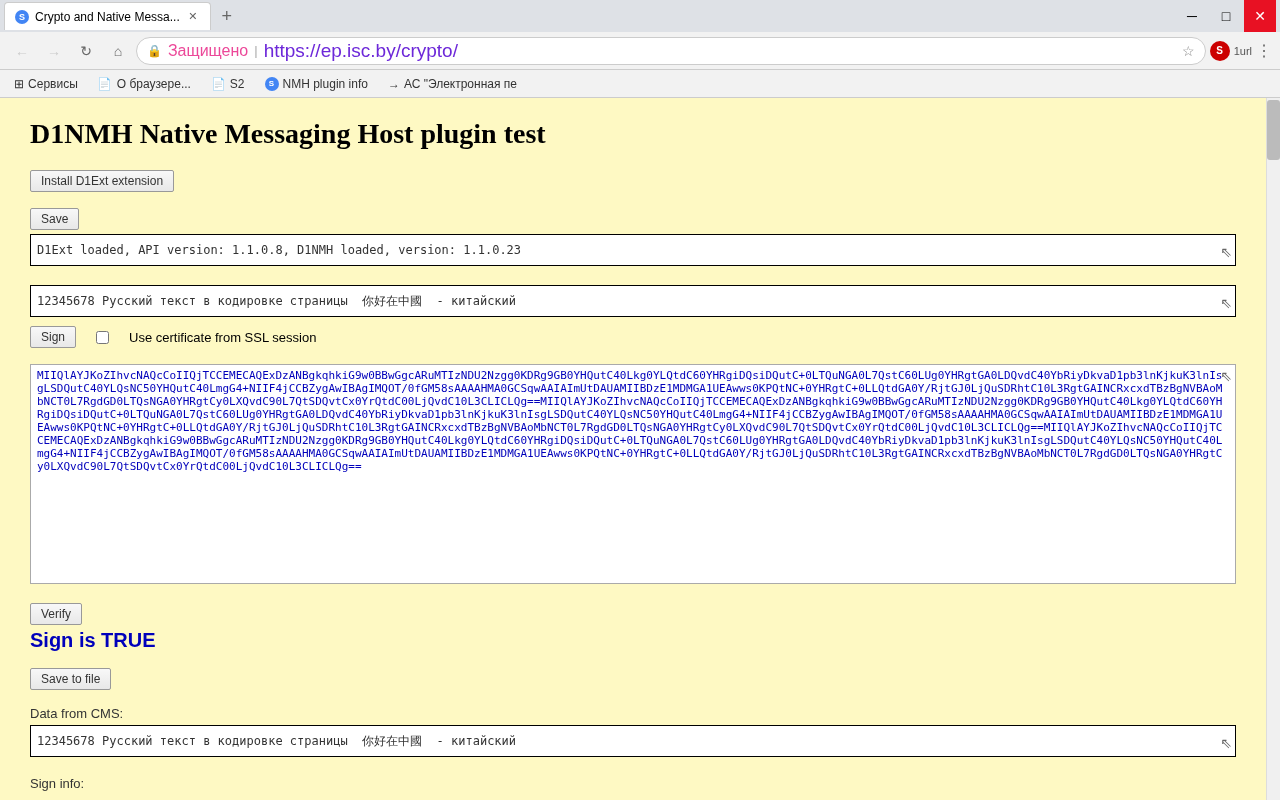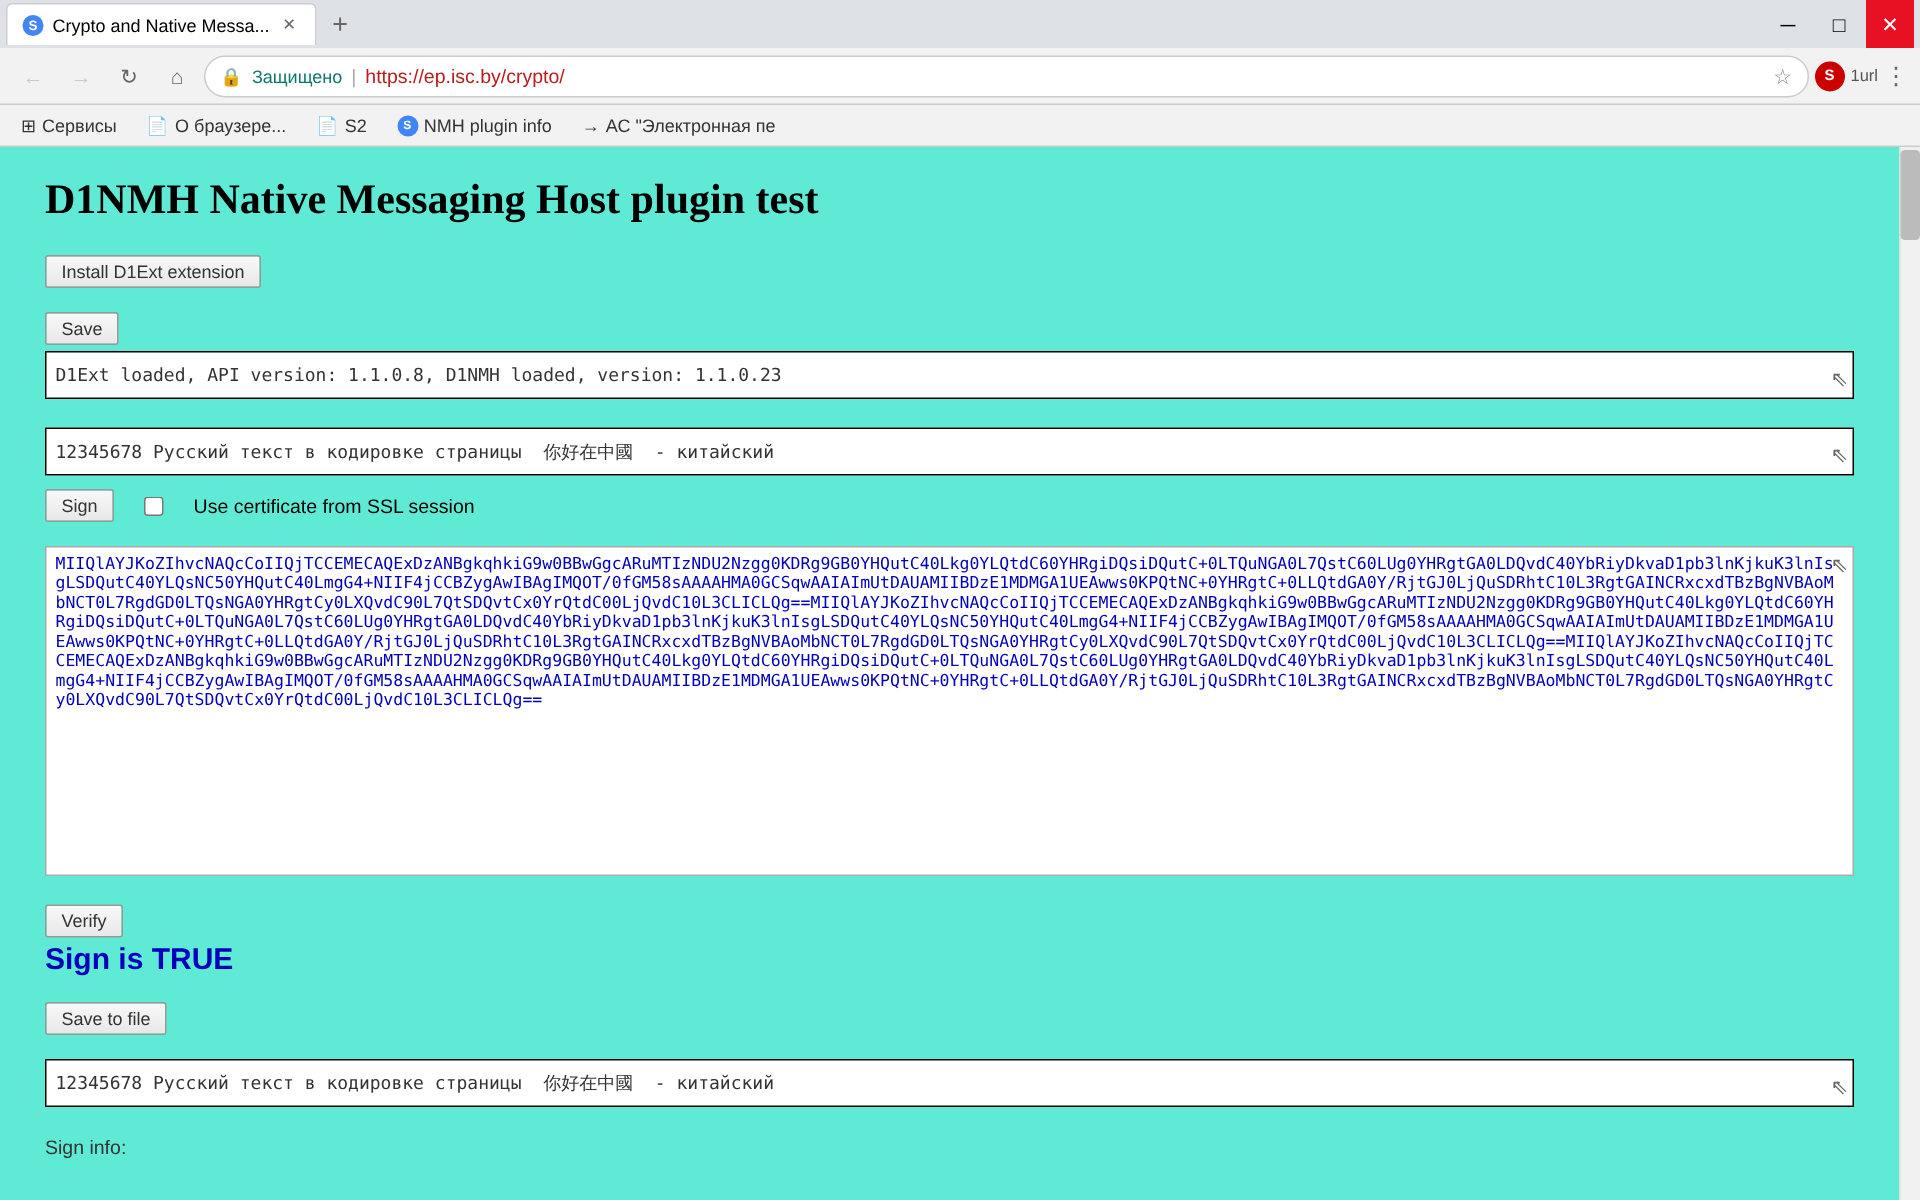--- a/index.html
+++ b/index.html
@@ -117,22 +117,22 @@
       height: 28px;
       border: 1px solid #ccc;
       border-radius: 14px;
       background: white;
       display: flex;
       align-items: center;
       padding: 0 10px;
       gap: 6px;
     }
     .lock-icon { color: #2a7d4e; font-size: 12px; }
-    .security-text { color: #0f766e; font-size: 12px; }
-    .url-text { color: #b91c1c; font-size: 13px; flex: 1; }
+    .security-text { color: #ec4899; font-size: 16px; }
+    .url-text { color: #6d28d9; font-size: 19px; flex: 1; }
     .star-icon { color: #888; font-size: 14px; cursor: pointer; }
     .s-icon { 
       width: 20px; height: 20px; 
       background: #c00; border-radius: 50%; 
       color: white; font-size: 10px; font-weight: bold;
       display: flex; align-items: center; justify-content: center;
     }
     .more-icon { color: #666; font-size: 16px; cursor: pointer; }
 
     
@@ -153,21 +153,21 @@
       border-radius: 3px;
       cursor: pointer;
       font-size: 12px;
       color: #333;
     }
     .bm-icon { font-size: 12px; }
 
     
     .page-content {
       flex: 1;
-      background: #5eead4;
+      background: #fef9c3;
       overflow: hidden;
       display: flex;
       position: relative;
     }
     .page-inner {
       flex: 1;
       padding: 20px 30px;
       overflow-y: auto;
       font-family: Arial, sans-serif;
     }
@@ -349,20 +349,21 @@
       <div class="section">
         <button class="btn">Verify</button>
         <div class="sign-true">Sign is TRUE</div>
       </div>
 
       <div class="section">
         <button class="btn">Save to file</button>
       </div>
 
       <div class="section">
+        <div class="data-from-cms">Data from CMS:</div>
         <div style="position:relative;">
           <textarea class="text-input" readonly="" style="font-family: monospace; font-size: 12px;">12345678 Русский текст в кодировке страницы  你好在中國  - китайский</textarea>
           <span style="position:absolute;right:4px;top:50%;transform:translateY(-50%);color:#666;font-size:14px;">⇖</span>
         </div>
       </div>
 
       <div class="section">
         <div class="sign-info-label">Sign info:</div>
 
       </div>

